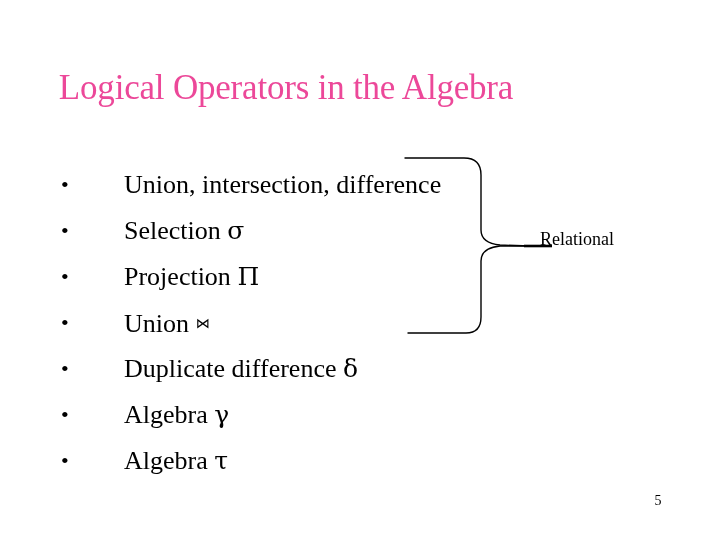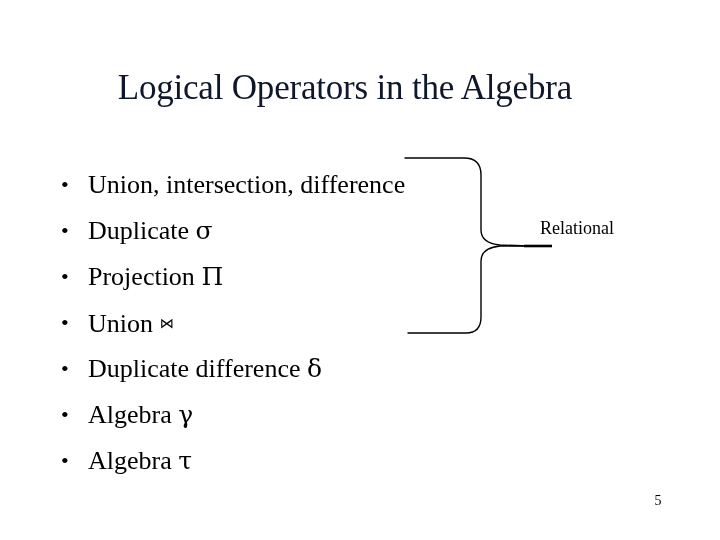--- a/index.html
+++ b/index.html
@@ -18,27 +18,27 @@
     position: relative;
     width: 720px;
     height: 540px;
     background: #ffffff;
   }
   #slide-title {
     position: absolute;
     left: 0;
     top: 68px;
     width: 572px;
-    text-align: right;
+    text-align: center;
     font-family: "Liberation Serif", "DejaVu Serif", serif;
     font-size: 35px;
     line-height: 40px;
     letter-spacing: -0.2px;
     white-space: nowrap;
-    color: #0f172a;
+    color: #ec4899;
   }
   #bullet-list {
     position: absolute;
     left: 56px;
     top: 162px;
     width: 440px;
     margin: 0;
     padding: 0;
     list-style: none;
   }
@@ -57,20 +57,21 @@
     top: 0;
     width: 10px;
     height: 46px;
     line-height: 46px;
     font-size: 22px;
     text-align: left;
     color: #000000;
   }
   .bullet-text {
     display: inline;
+    margin-left: 36px;
   }
   .sym {
     font-family: "DejaVu Serif", "Liberation Serif", serif;
     font-size: 25px;
   }
   .sym-small {
     font-family: "DejaVu Sans", sans-serif;
     font-size: 14px;
     vertical-align: 4px;
     letter-spacing: 0;
@@ -88,20 +89,21 @@
     left: 540px;
     top: 216px;
     width: 160px;
     font-size: 18px;
     line-height: 24px;
     color: #000000;
   }
   .callout-line {
     display: block;
     white-space: nowrap;
+    margin-top: 11px;
   }
   #page-number {
     position: absolute;
     left: 646px;
     top: 492px;
     width: 24px;
     text-align: center;
     font-size: 14px;
     line-height: 18px;
     color: #000000;
@@ -116,21 +118,21 @@
 
   <ul id="bullet-list">
 
     <li class="bullet-row">
       <span class="bullet-dot">•</span>
       <span class="bullet-text">Union, intersection, difference</span><span class="sym"></span>
     </li>
 
     <li class="bullet-row">
       <span class="bullet-dot">•</span>
-      <span class="bullet-text">Duplicate </span><span class="sym">σ</span>
+      <span class="bullet-text">Selection </span><span class="sym">σ</span>
     </li>
 
     <li class="bullet-row">
       <span class="bullet-dot">•</span>
       <span class="bullet-text">Projection </span><span class="sym">Π</span>
     </li>
 
     <li class="bullet-row">
       <span class="bullet-dot">•</span>
       <span class="bullet-text">Union </span><span class="sym-small">⋈</span>

